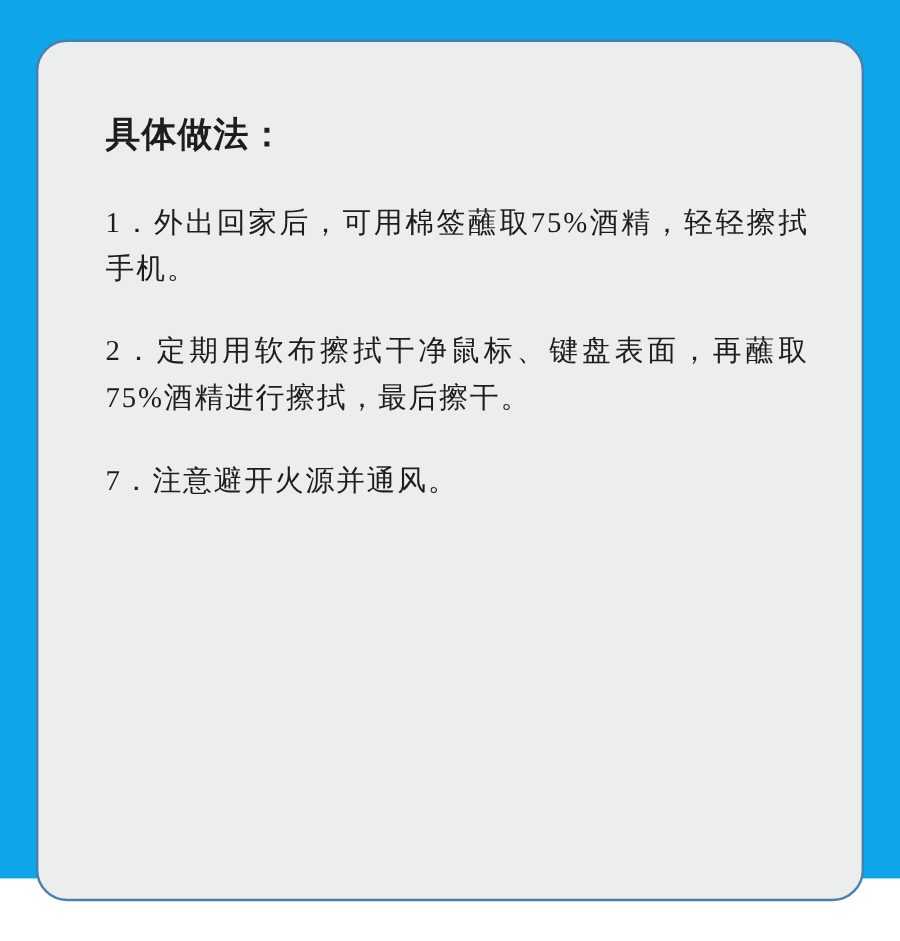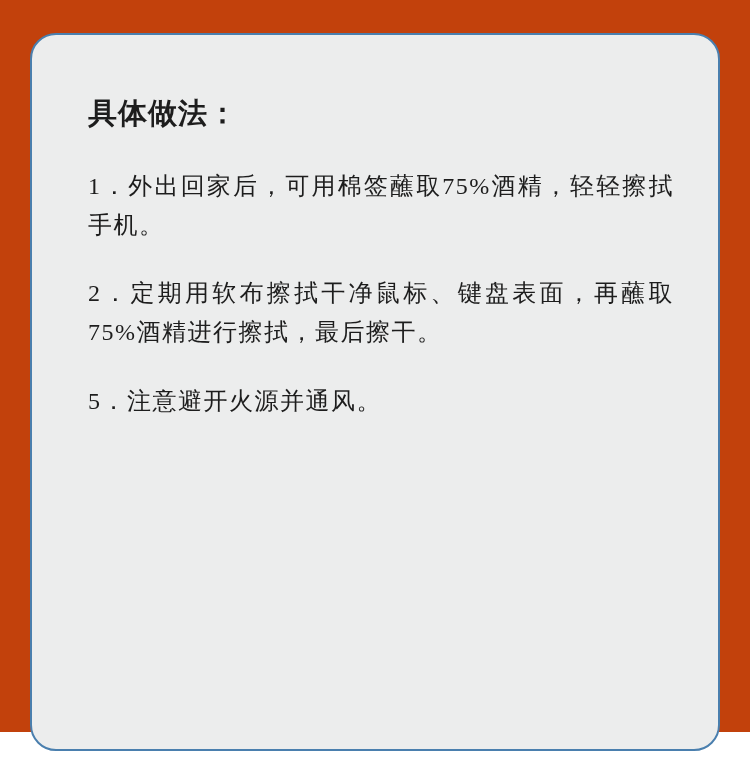--- a/index.html
+++ b/index.html
@@ -10,21 +10,21 @@
   body {
     width: 750px;
     height: 784px;
     font-family: "Liberation Sans", sans-serif;
     overflow: hidden;
   }
   .page {
     position: relative;
     width: 750px;
     height: 732px;
-    background: #c2410c;
+    background: #0ea5e9;
     box-sizing: border-box;
   }
   .card {
     position: absolute;
     left: 30px;
     top: 33px;
     width: 690px;
     height: 718px;
     box-sizing: border-box;
     background: #eceded;
@@ -60,16 +60,16 @@
 </style>
 </head>
 <body>
 
 <div class="page">
   <div class="card">
     <div class="card-title">具体做法：</div>
     <div class="list">
       <p class="item">1．外出回家后，可用棉签蘸取75%酒精，轻轻擦拭手机。</p>
       <p class="item">2．定期用软布擦拭干净鼠标、键盘表面，再蘸取75%酒精进行擦拭，最后擦干。</p>
-      <p class="item">5．注意避开火源并通风。</p>
+      <p class="item">7．注意避开火源并通风。</p>
     </div>
   </div>
 </div>
 
 </body></html>

